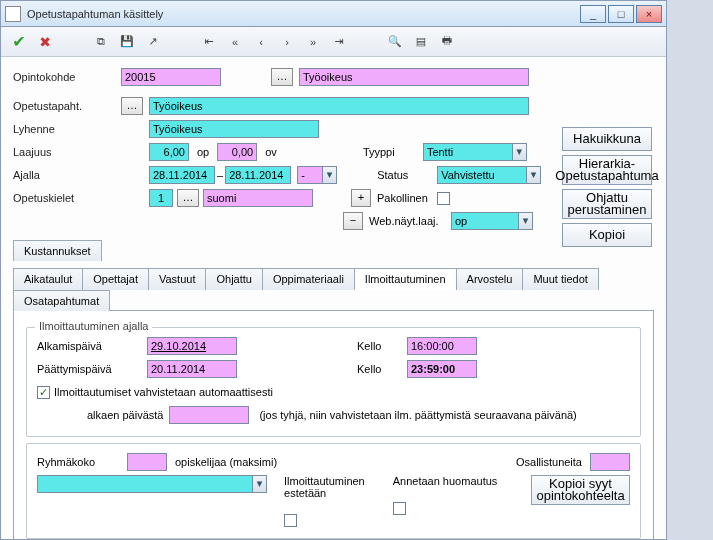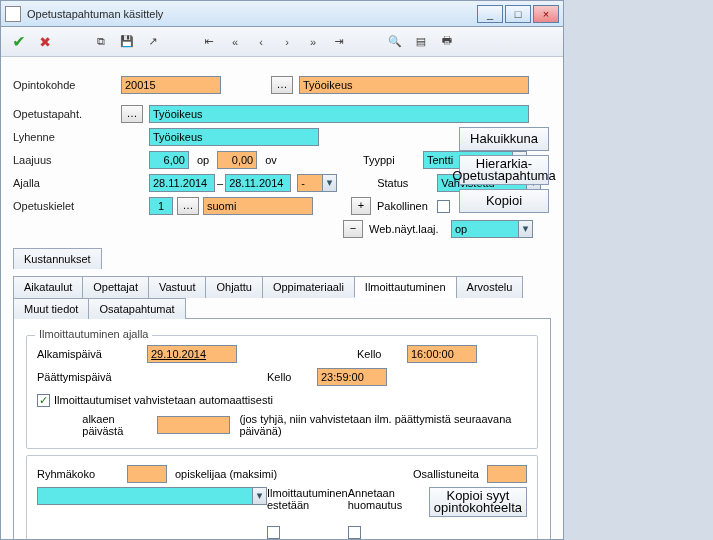--- a/index.html
+++ b/index.html
@@ -1,32 +1,32 @@
 <!DOCTYPE html>
 <html><head>
 <meta charset="utf-8">
 <style>
 * { box-sizing: border-box; font-family: Tahoma, Arial, sans-serif; font-size: 11px; }
 body { margin: 0; background: #d4dce8; }
-.window { width: 564px; height: 540px; background: #fff; border: 1px solid #8a9db5; display: flex; flex-direction: column; }
+.window { width: 667px; height: 540px; background: #fff; border: 1px solid #8a9db5; display: flex; flex-direction: column; }
 .titlebar { height: 26px; background: linear-gradient(#eaf3fb, #cfe3f7); border-bottom: 1px solid #8a9db5; display: flex; align-items: center; padding: 0 4px; }
 .titlebar .ticon { width: 16px; height: 16px; background: #fff; border: 1px solid #888; margin-right: 6px; }
 .titlebar .ttext { flex: 1; color: #2a2a2a; }
 .titlebar .wbtn { width: 26px; height: 18px; border: 1px solid #5a7fa8; background: linear-gradient(#f3f8fd,#cfe3f7); margin-left: 2px; text-align: center; line-height: 16px; color: #2a4; cursor: pointer; }
 .titlebar .wbtn.min::after{content:"_";color:#333;}
 .titlebar .wbtn.max::after{content:"□";color:#333;}
 .titlebar .wbtn.close{background:linear-gradient(#f7c8c8,#e88);}
 .titlebar .wbtn.close::after{content:"×";color:#800;}
 .toolbar { height: 30px; background: linear-gradient(#f6f8fb,#e6ecf3); border-bottom: 1px solid #c0c8d4; display: flex; align-items: center; padding: 0 8px; gap: 6px; }
 .toolbar .tbtn { width: 20px; height: 20px; display: flex; align-items: center; justify-content: center; cursor: pointer; color:#444;}
 .toolbar .spacer { width: 24px; }
-.content { flex: 1; padding: 18px 12px; background: #fdfdfd; overflow: hidden; }
+.content { flex: 1; padding: 10px 12px; background: #fdfdfd; overflow: hidden; }
 .row { display: flex; align-items: center; margin-bottom: 3px; min-height: 20px; }
 .lbl { width: 108px; color: #222; }
-.input { height: 18px; border: 1px solid #7a8ca0; background: #fdba74; padding: 1px 3px; line-height: 14px; }
+.input { height: 18px; border: 1px solid #7a8ca0; background: #f0abfc; padding: 1px 3px; line-height: 14px; }
 .cyan { background: #5ce8e8; }
 .dotbtn { width: 22px; height: 18px; border: 1px solid #888; background: linear-gradient(#fafafa,#e2e2e2); text-align: center; line-height: 14px; cursor: pointer; }
 .rightbtns { position: absolute; right: 14px; top: 70px; display: flex; flex-direction: column; gap: 4px; width: 90px; }
 .btn { height: 24px; border: 1px solid #8a9db5; background: linear-gradient(#fafcfe,#e6ecf3); text-align: center; line-height: 12px; padding: 1px 4px; cursor: pointer; font-size:13px; display:flex; align-items:center; justify-content:center;}
 .btn.tall { height: 30px; }
 .rel { position: relative; }
 .dropdown-arrow { width: 14px; height: 18px; border: 1px solid #7a8ca0; border-left: none; background: linear-gradient(#f0f4f8,#d8e0ea); text-align: center; line-height: 14px; color: #356; cursor:pointer;}
 .tabsbar { display: flex; border-bottom: 1px solid #9aa8ba; margin-top: 8px; flex-wrap: wrap; }
 .tab { padding: 4px 10px; border: 1px solid #9aa8ba; border-bottom: none; background: linear-gradient(#f6f8fb,#e6ecf3); margin-right: -1px; cursor: pointer; position: relative; top: 1px; }
 .tab.active { background: #fff; border-bottom: 1px solid #fff; }
@@ -145,20 +145,21 @@
       <div class="smallbtn">−</div>
       <div style="width:6px;"></div>
       <div style="width:82px;">Web.näyt.laaj.</div>
       <div class="input cyan" style="width:68px;">op</div>
       <div class="dropdown-arrow">▾</div>
     </div>
 
     <div class="rightbtns">
       <div class="btn">Hakuikkuna</div>
       <div class="btn tall">Hierarkia-Opetustapahtuma</div>
+      <div class="btn tall">Ohjattu perustaminen</div>
       <div class="btn">Kopioi</div>
     </div>
 
     <div class="tabsbar" style="border-bottom:none;">
       <div class="tab toprow">Kustannukset</div>
     </div>
     <div class="tabsbar">
       <div class="tab">Aikataulut</div>
       <div class="tab">Opettajat</div>
       <div class="tab">Vastuut</div>
@@ -176,23 +177,24 @@
         <div class="glabel">Ilmoittautuminen ajalla</div>
         <div class="row">
           <div style="width:110px;">Alkamispäivä</div>
           <div class="input" style="width:90px;text-decoration:underline;">29.10.2014</div>
           <div style="width:120px;"></div>
           <div style="width:50px;">Kello</div>
           <div class="input" style="width:70px;">16:00:00</div>
         </div>
         <div class="row">
           <div style="width:110px;">Päättymispäivä</div>
+          <div class="input" style="width:90px;">20.11.2014</div>
           <div style="width:120px;"></div>
           <div style="width:50px;">Kello</div>
-          <div class="input" style="width:70px;">23:59:00</div>
+          <div class="input" style="width:70px;font-weight:bold;">23:59:00</div>
         </div>
         <div class="row">
           <span class="chk on"></span>
           <span>Ilmoittautumiset vahvistetaan automaattisesti</span>
         </div>
         <div class="row">
           <div style="width:50px;"></div>
           <span>alkaen päivästä</span>
           <div style="width:6px;"></div>
           <div class="input" style="width:80px;"></div>

